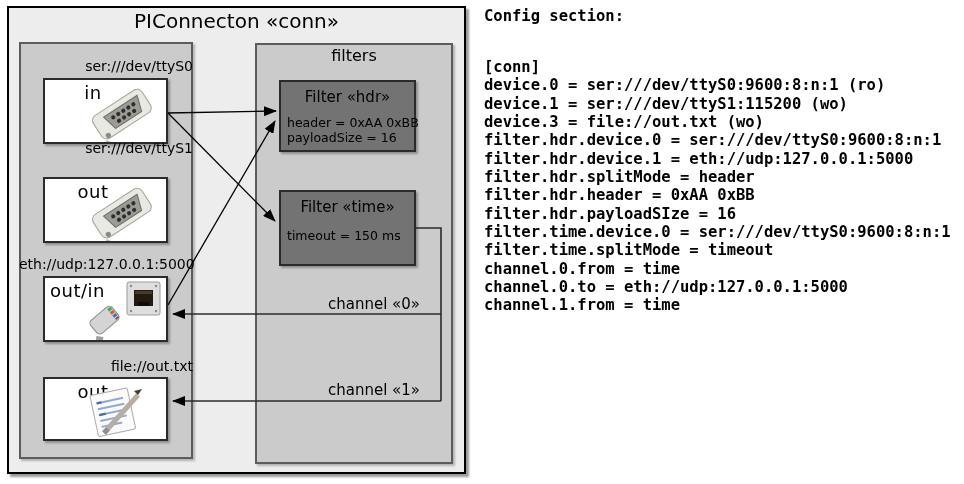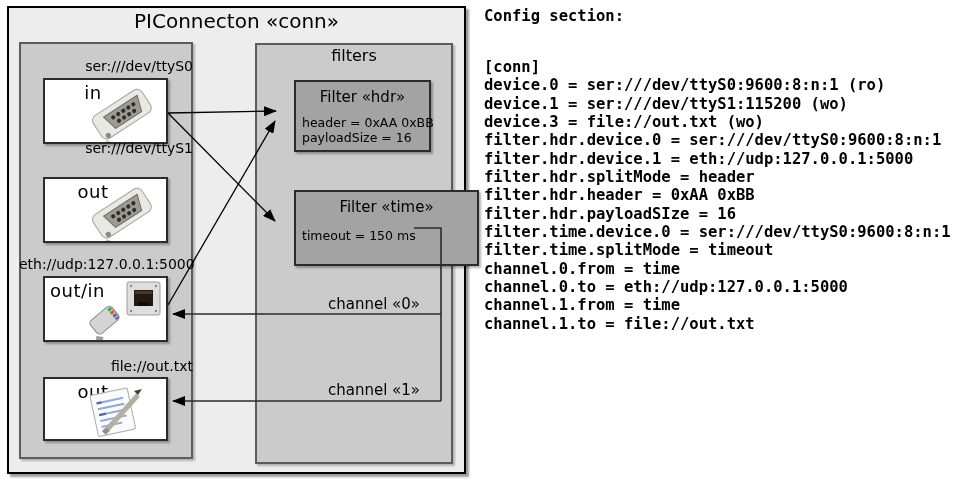--- a/index.html
+++ b/index.html
@@ -16,21 +16,21 @@
   .filters-panel{left:255px;top:43px;width:194px;height:417px;}
   .filters-title{position:absolute;left:255px;top:46px;width:198px;text-align:center;
                  font-size:16px;}
   .dev-label{position:absolute;left:19px;width:174px;text-align:right;font-size:14px;}
   .dev-box{position:absolute;left:43px;width:121px;background:#fff;border:2px solid #2b2b2b;
            box-shadow:2px 2px 2px rgba(0,0,0,.3);}
   .dev-dir{position:absolute;top:2px;left:0;width:96px;text-align:center;
            font-size:18px;letter-spacing:.5px;}
   .dev-dir.left{width:auto;left:5px;text-align:left;}
   .dev-icon{position:absolute;right:1px;bottom:0;}
-  .filter-box{position:absolute;left:294px;width:133px;background:#a3a3a3;border:2px solid #2b2b2b;
+  .filter-box{position:absolute;left:279px;width:133px;background:#737373;border:2px solid #2b2b2b;
               box-shadow:2px 2px 2px rgba(0,0,0,.3);}
   .filter-name{position:absolute;top:6px;left:0;width:100%;text-align:center;font-size:15px;}
   .filter-prop{position:absolute;left:6px;font-size:12.5px;white-space:nowrap;}
   .channel-label{position:absolute;width:128px;text-align:right;font-size:15px;}
   .wires{position:absolute;left:0;top:0;width:964px;height:484px;pointer-events:none;z-index:6;}
   
   .config{position:absolute;left:484px;top:0;width:480px;
           font-family:"DejaVu Sans Mono","Liberation Mono",monospace;
           font-weight:bold;font-size:15.5px;color:#000;}
   .config-heading{position:absolute;left:0;top:7px;white-space:nowrap;}
@@ -134,21 +134,21 @@
       <polygon points="58,12 62,6 54,8" fill="#463c30"></polygon>
       <line x1="24" y1="50" x2="28" y2="46" stroke="#8f8f8f" stroke-width="5"></line>
     </svg>
   </div>
 
   <div class="filter-box" style="top:80px;height:68px;">
     <div class="filter-name">Filter «hdr»</div>
     <div class="filter-prop" style="top:33px;">header = 0xAA 0xBB</div>
     <div class="filter-prop" style="top:48px;">payloadSize = 16</div>
   </div>
-  <div class="filter-box" style="top:190px;height:72px;padding-left:48px;">
+  <div class="filter-box" style="top:190px;height:72px;">
     <div class="filter-name">Filter «time»</div>
     <div class="filter-prop" style="top:36px;">timeout = 150 ms</div>
   </div>
 
   <div class="channel-label" style="left:292px;top:295px;">channel «0»</div>
   <div class="channel-label" style="left:292px;top:381px;">channel «1»</div>
 
   <svg class="wires" viewBox="0 0 964 484">
     <defs>
       <marker id="ah" markerWidth="13" markerHeight="10" refX="12" refY="5" orient="auto" markerUnits="userSpaceOnUse">
@@ -173,17 +173,16 @@
       <div>filter.hdr.device.0 = ser:///dev/ttyS0:9600:8:n:1</div>
       <div>filter.hdr.device.1 = eth://udp:127.0.0.1:5000</div>
       <div>filter.hdr.splitMode = header</div>
       <div>filter.hdr.header = 0xAA 0xBB</div>
       <div>filter.hdr.payloadSIze = 16</div>
       <div>filter.time.device.0 = ser:///dev/ttyS0:9600:8:n:1</div>
       <div>filter.time.splitMode = timeout</div>
       <div>channel.0.from = time</div>
       <div>channel.0.to = eth://udp:127.0.0.1:5000</div>
       <div>channel.1.from = time</div>
-      <div>channel.1.to = file://out.txt</div>
     </div>
   </div>
 
 </div>
 
 </body></html>

